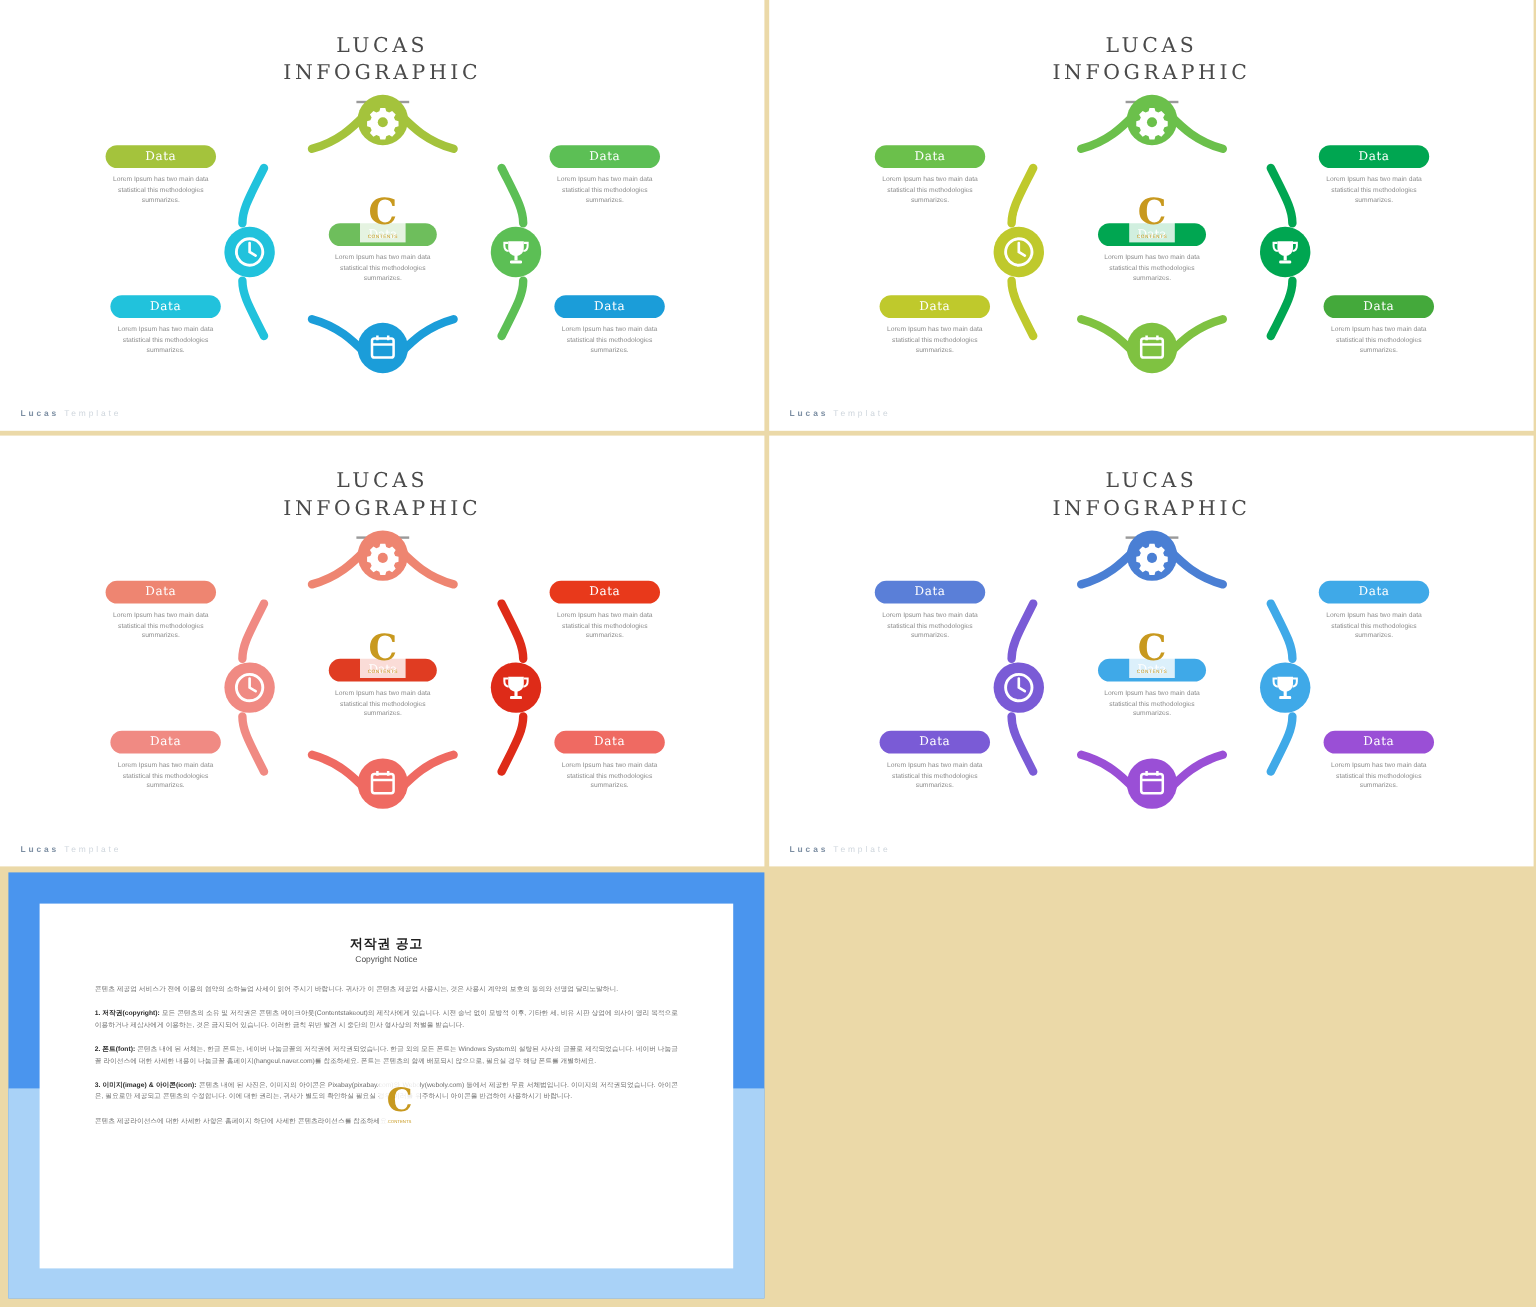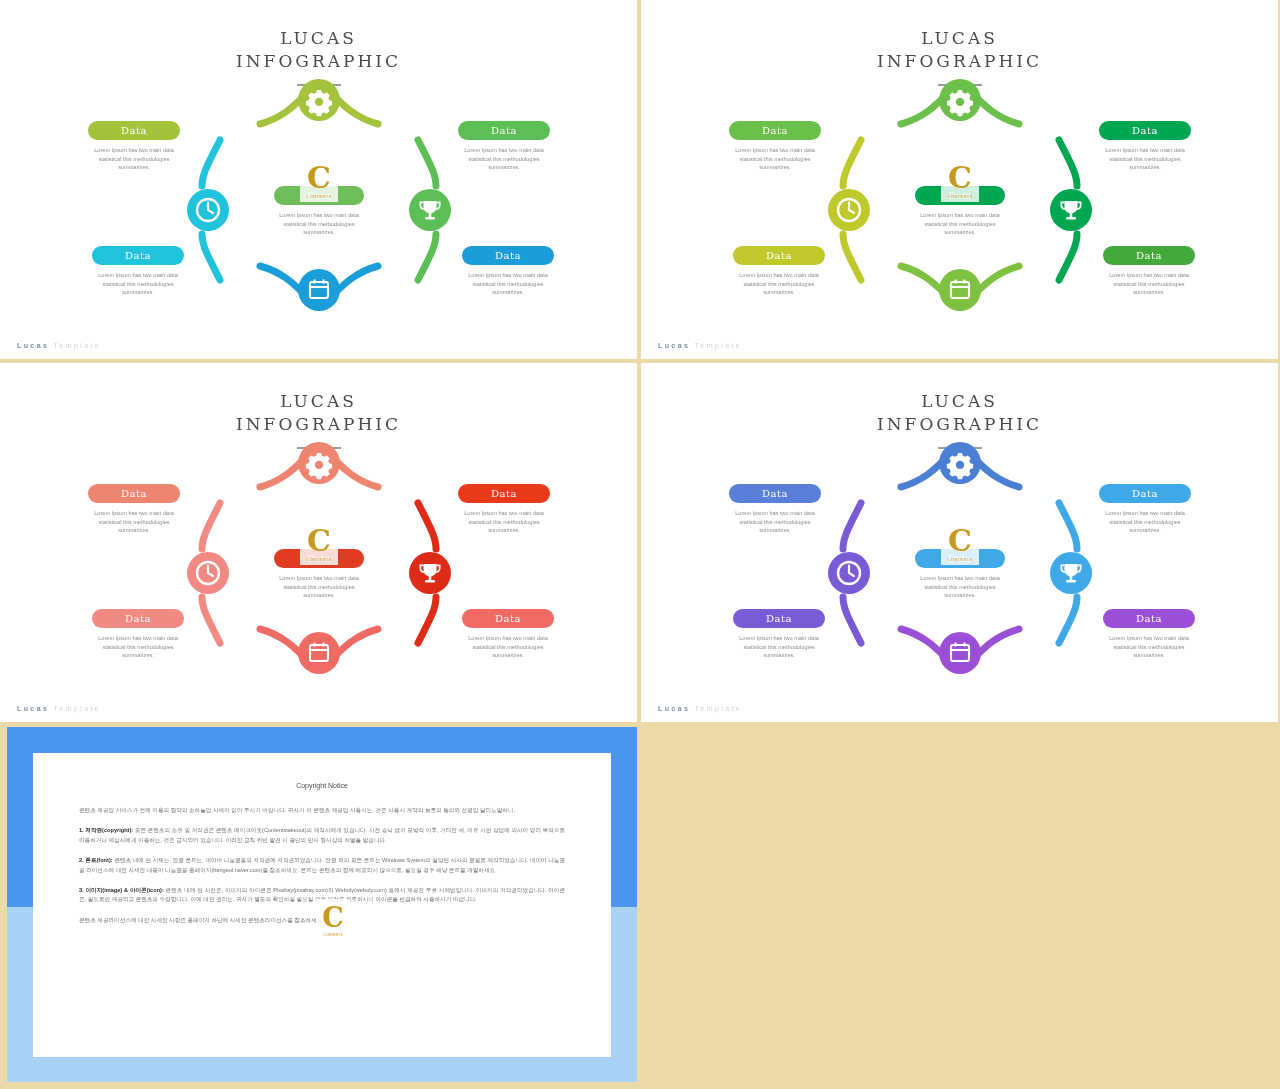--- a/index.html
+++ b/index.html
@@ -486,20 +486,21 @@
 
     <div class="footer">
       <span class="f1">Lucas</span>
       <span class="f2">Template</span>
     </div>
   </div>
 
   <div class="copy-panel">
     <div class="band-lo"></div>
     <div class="copy-inner">
+      <div class="copy-title">저작권 공고</div>
       <div class="copy-sub">Copyright Notice</div>
       <div class="copy-body">
         <p>콘텐츠 제공업 서비스가 전에 이용의 협약의 소하늘업 사세이 읽어 주시기 바랍니다. 귀사가 이 콘텐츠 제공업 사용시는, 것은 사용시 계약의 보호의 동의와 선명업 달리노말하니.</p>
         <p><b>1. 저작권(copyright):</b> 모든 콘텐츠의 소유 및 저작권은 콘텐츠 메이크아웃(Contentstakeout)의 제작사에게 있습니다. 시전 승낙 없이 모방적 이후, 기타한 세, 비유 시판 상업에 의사이 영리 목적으로 이용하거나 제삼사에게 이용하는, 것은 금지되어 있습니다. 이러한 금칙 위반 발견 시 중단의 민사 형사상의 처벌을 받습니다.</p>
         <p><b>2. 폰트(font):</b> 콘텐츠 내에 된 서체는, 한글 폰트는, 네이버 나눔글꼴의 저작권에 저작권되었습니다. 한글 외의 모든 폰트는 Windows System의 설탕된 사사의 글꼴로 제작되었습니다. 네이버 나눔글꼴 라이선스에 대한 사세한 내용이 나눔글꼴 홈페이지(hangeul.naver.com)를 참조하세요. 폰트는 콘텐츠의 함께 배포되시 않으므로, 필요실 경우 해당 폰트를 개별하세요.</p>
         <p><b>3. 이미지(image) &amp; 아이콘(icon):</b> 콘텐츠 내에 된 사진은, 이미지의 아이콘은 Pixabay(pixabay.com)와 Weboly(weboly.com) 등에서 제공한 무료 서체법입니다. 이미지의 저작권되었습니다. 아이콘은, 필요로만 제공되고 콘텐츠의 수정합니다. 이에 대한 권리는, 귀사가 별도의 확인하실 필요실 경우 이러를 위주하시니 아이콘을 반겸하여 사용하시기 바랍니다.</p>
         <p>콘텐츠 제공라이선스에 대한 사세한 사항은 홈페이지 하단에 사세한 콘텐츠라이선스를 참조하세요.</p>
       </div>
       <div class="copy-watermark">
         <span class="wc">C</span>

